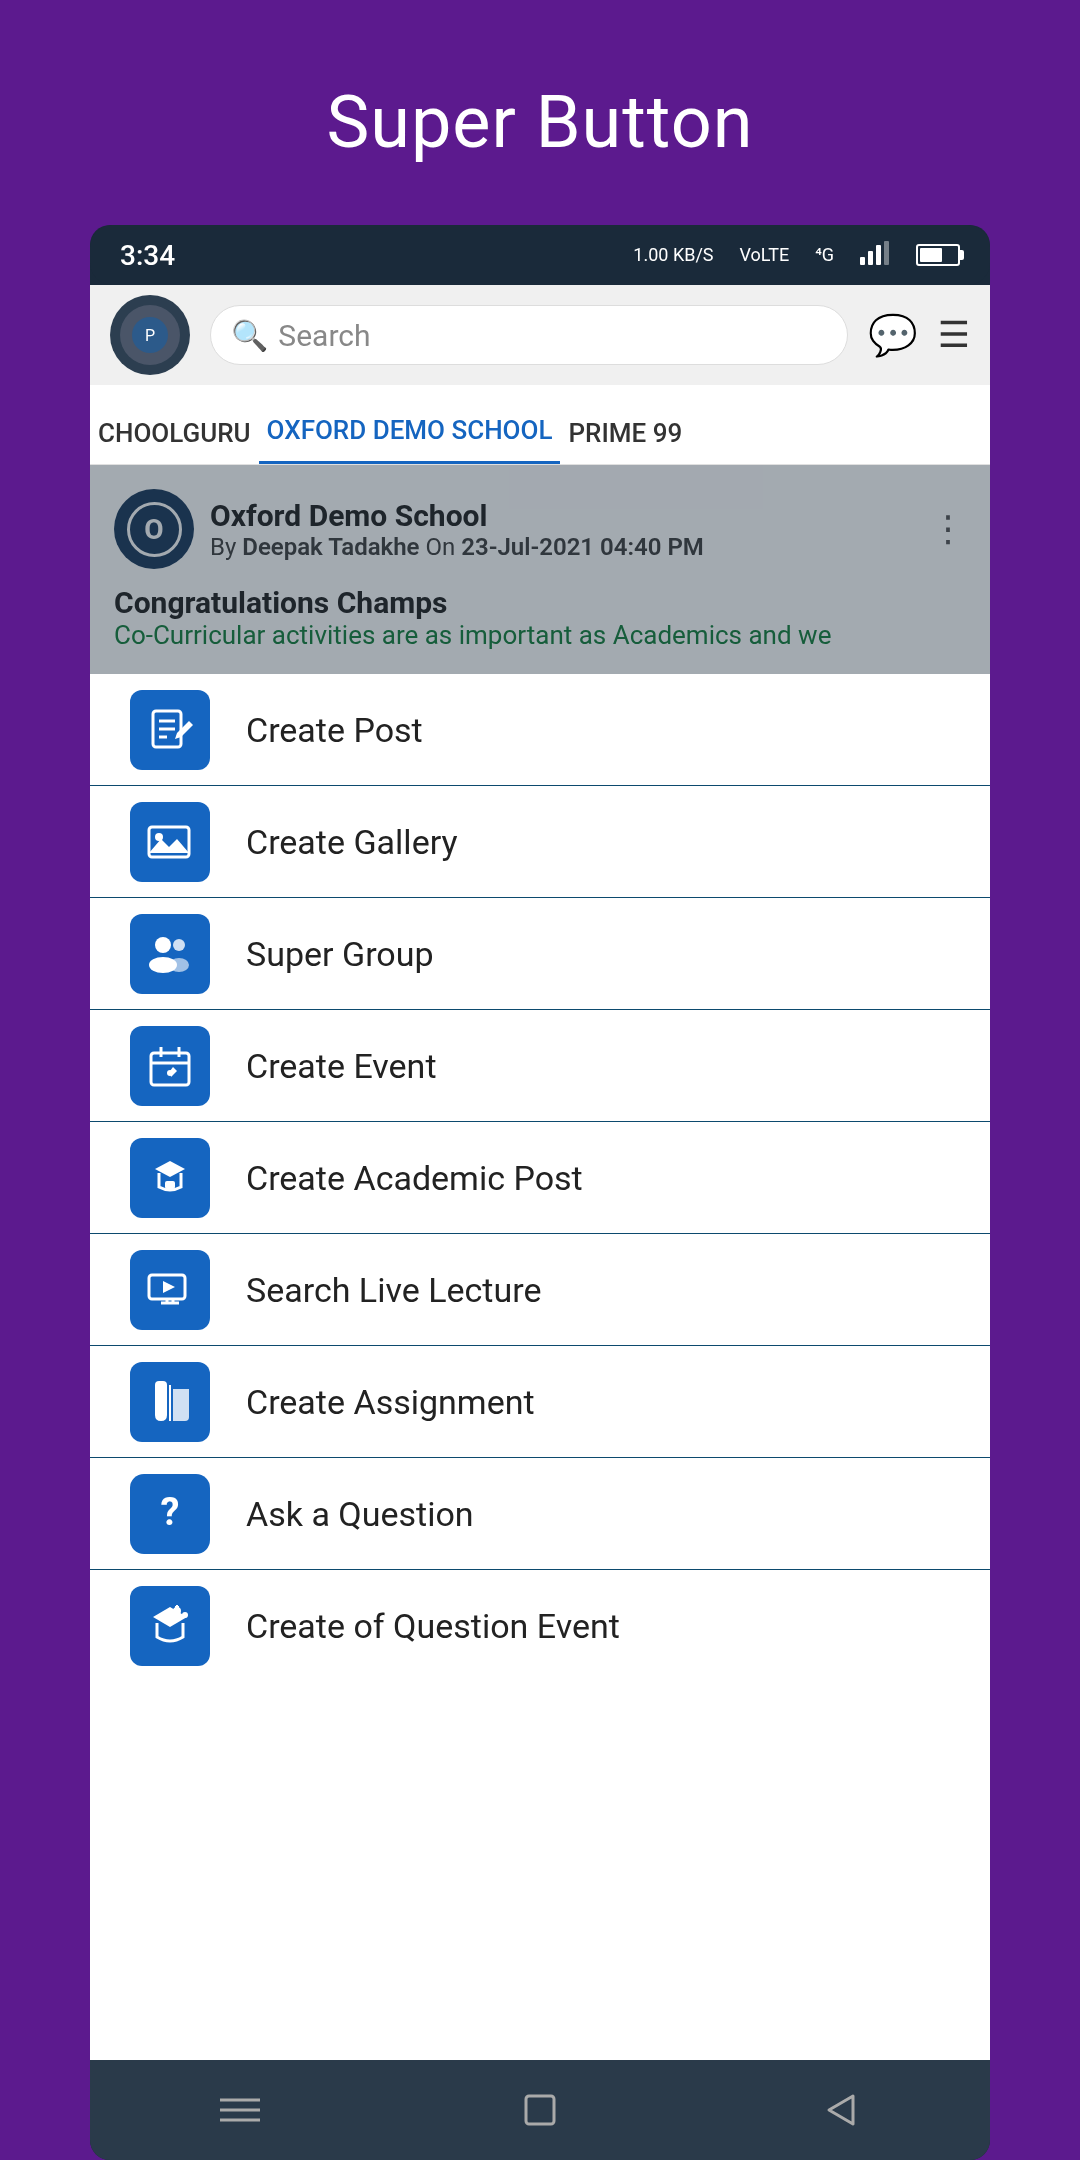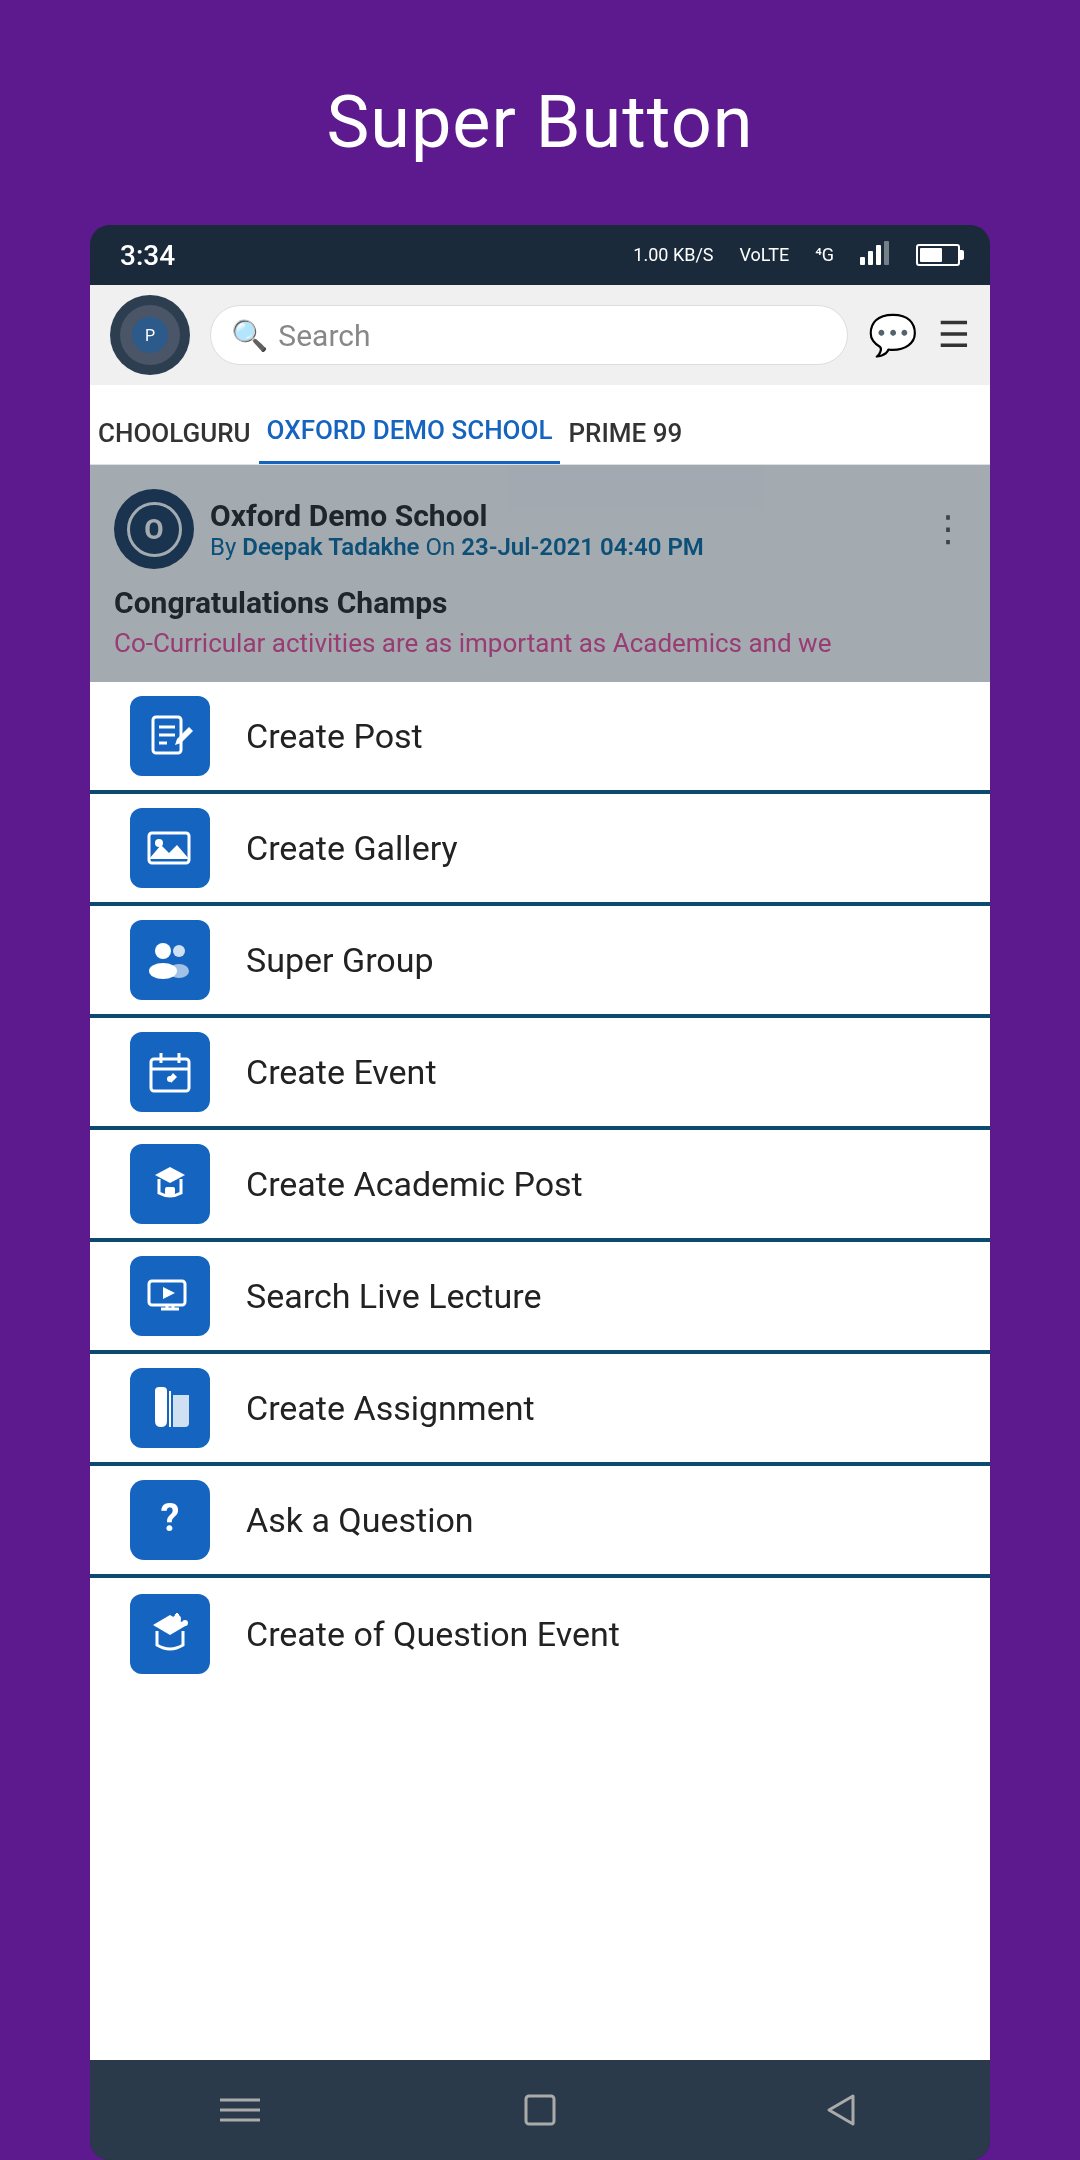--- a/index.html
+++ b/index.html
@@ -197,56 +197,55 @@
     .post-meta {
       flex: 1;
     }
     .post-school-name {
       font-size: 30px;
       font-weight: 700;
       color: #222;
     }
     .post-author {
       font-size: 24px;
-      color: #0369a1;
+      color: #404040;
     }
     .post-author strong {
       font-weight: 600;
     }
     .post-more-btn {
       font-size: 36px;
       color: #555;
     }
     .post-title {
       font-size: 30px;
       font-weight: 700;
       color: #222;
       margin-top: 16px;
     }
     .post-body {
       font-size: 26px;
-      color: #ec4899;
-      margin-top: 8px;
+      color: #15803d;
     }
 
     
     .menu-list {
       background: white;
       flex: 1;
       display: flex;
       flex-direction: column;
       overflow: hidden;
     }
 
     .menu-item {
       display: flex;
       align-items: center;
       padding: 0 40px;
       height: 112px;
-      border-bottom: 4px solid #0c4a6e;
+      border-bottom: 1px solid #0c4a6e;
       cursor: pointer;
       background: white;
       flex-shrink: 0;
     }
     .menu-item:last-child {
       border-bottom: none;
     }
 
     .menu-icon {
       width: 80px;

